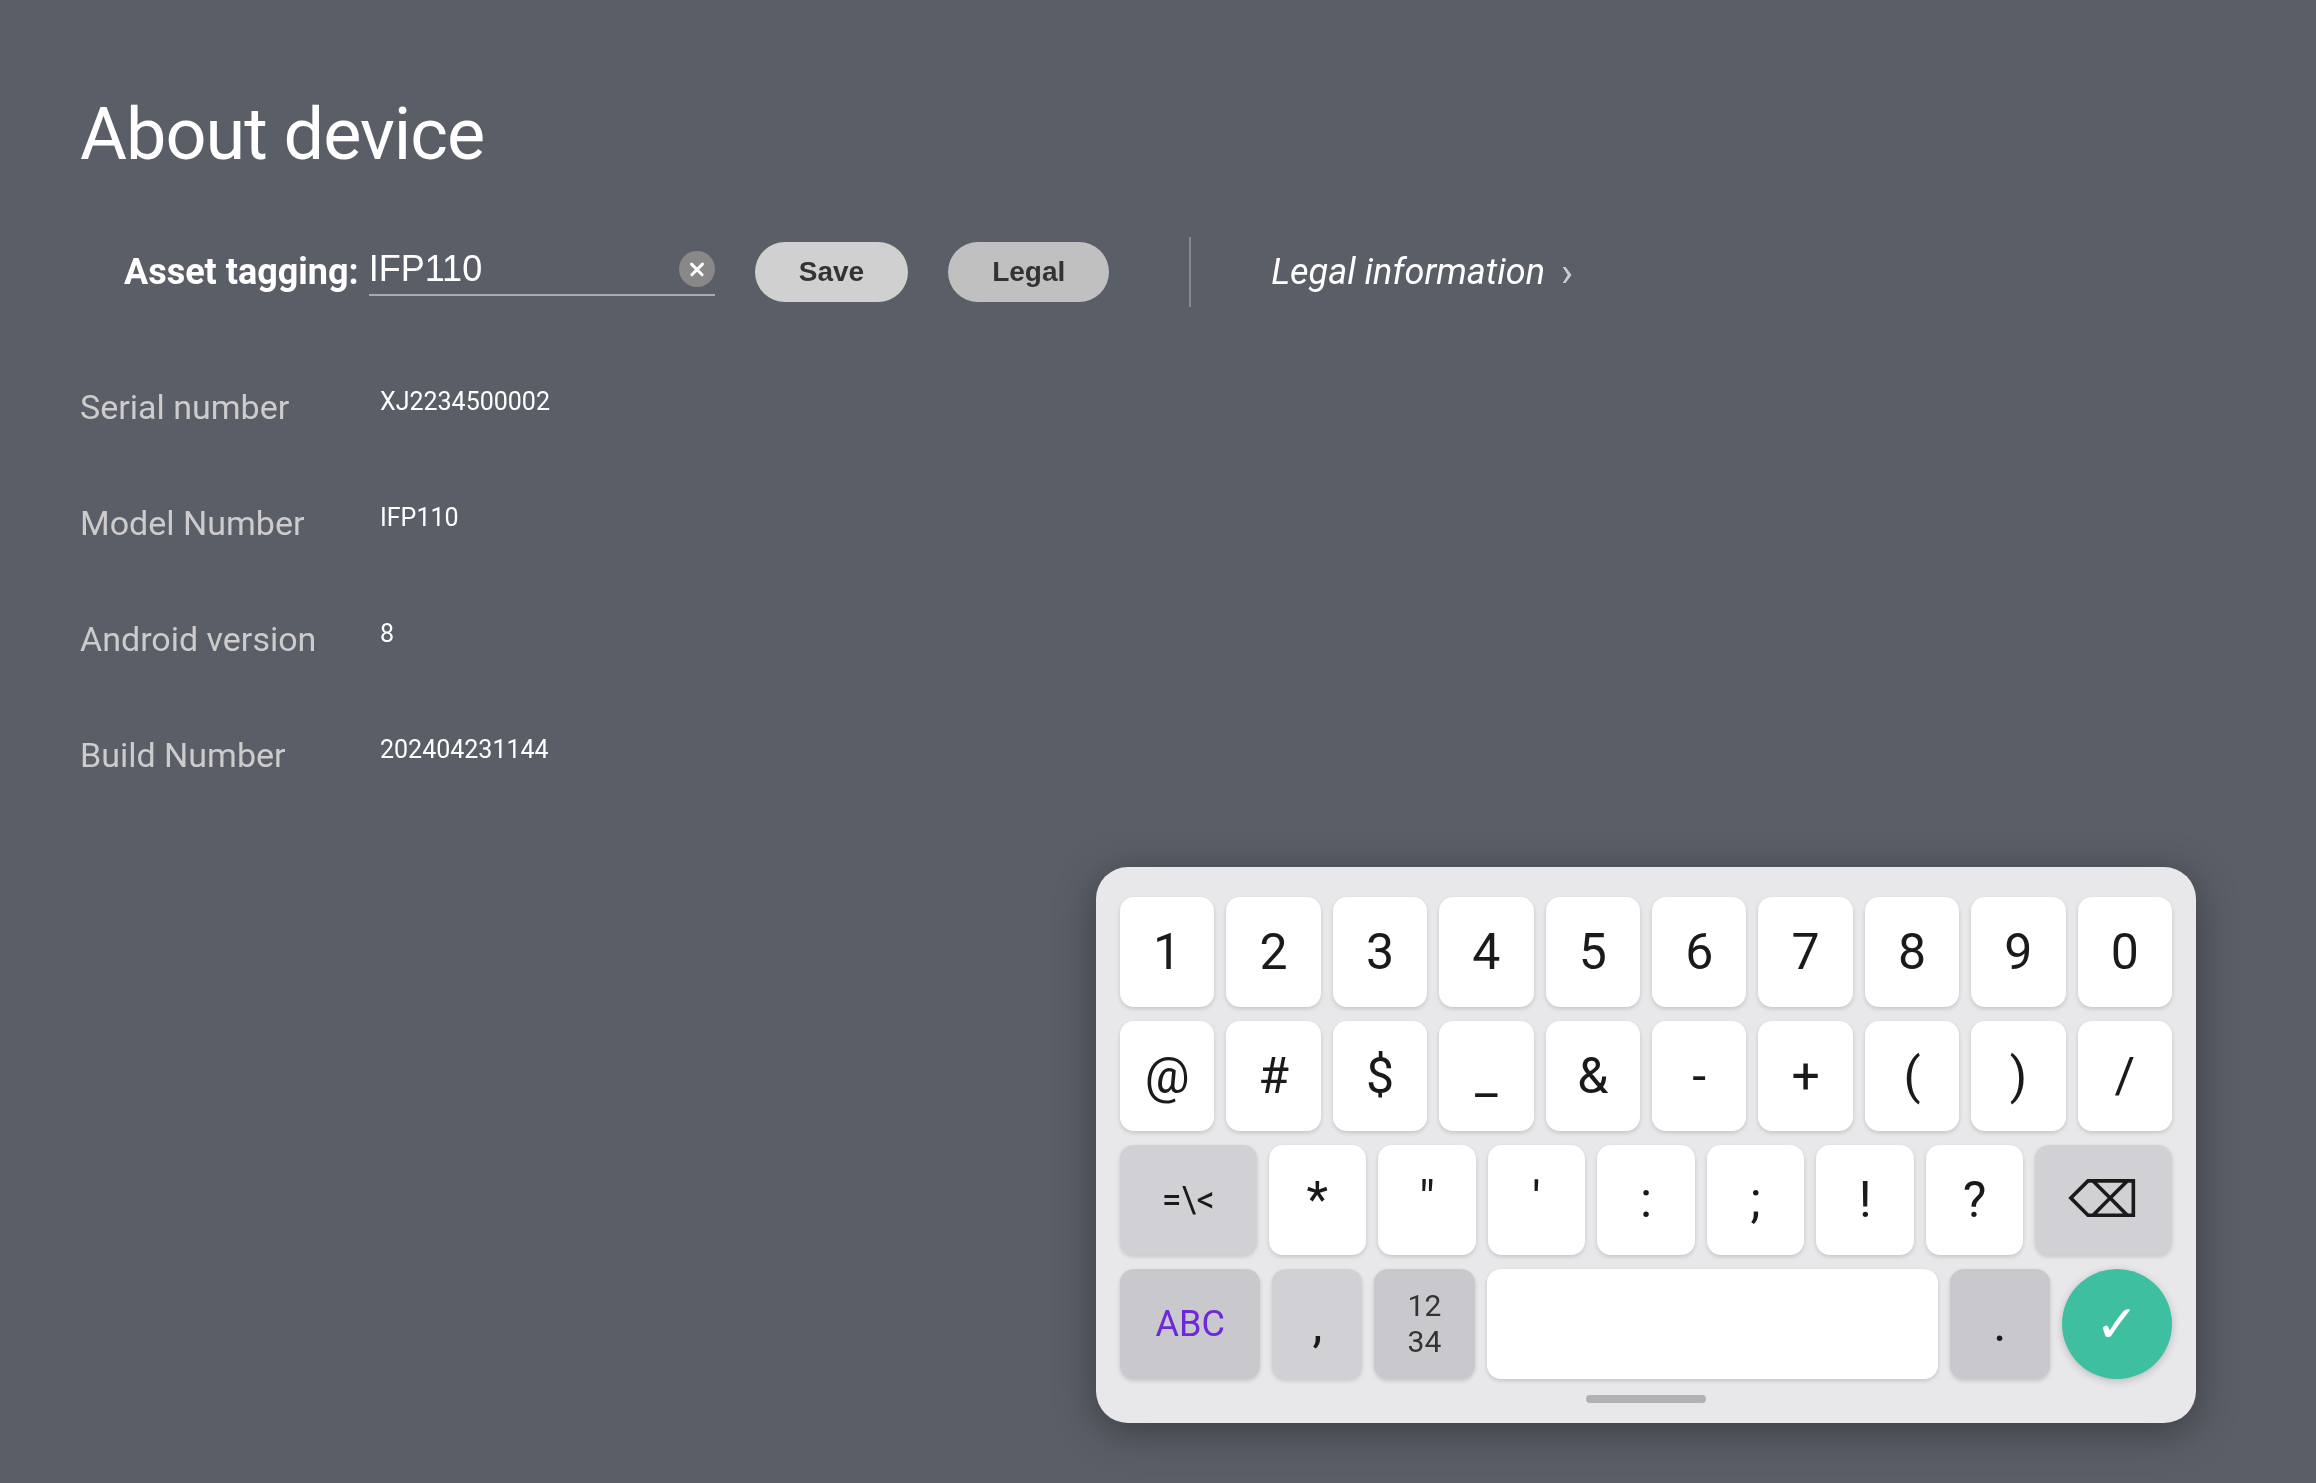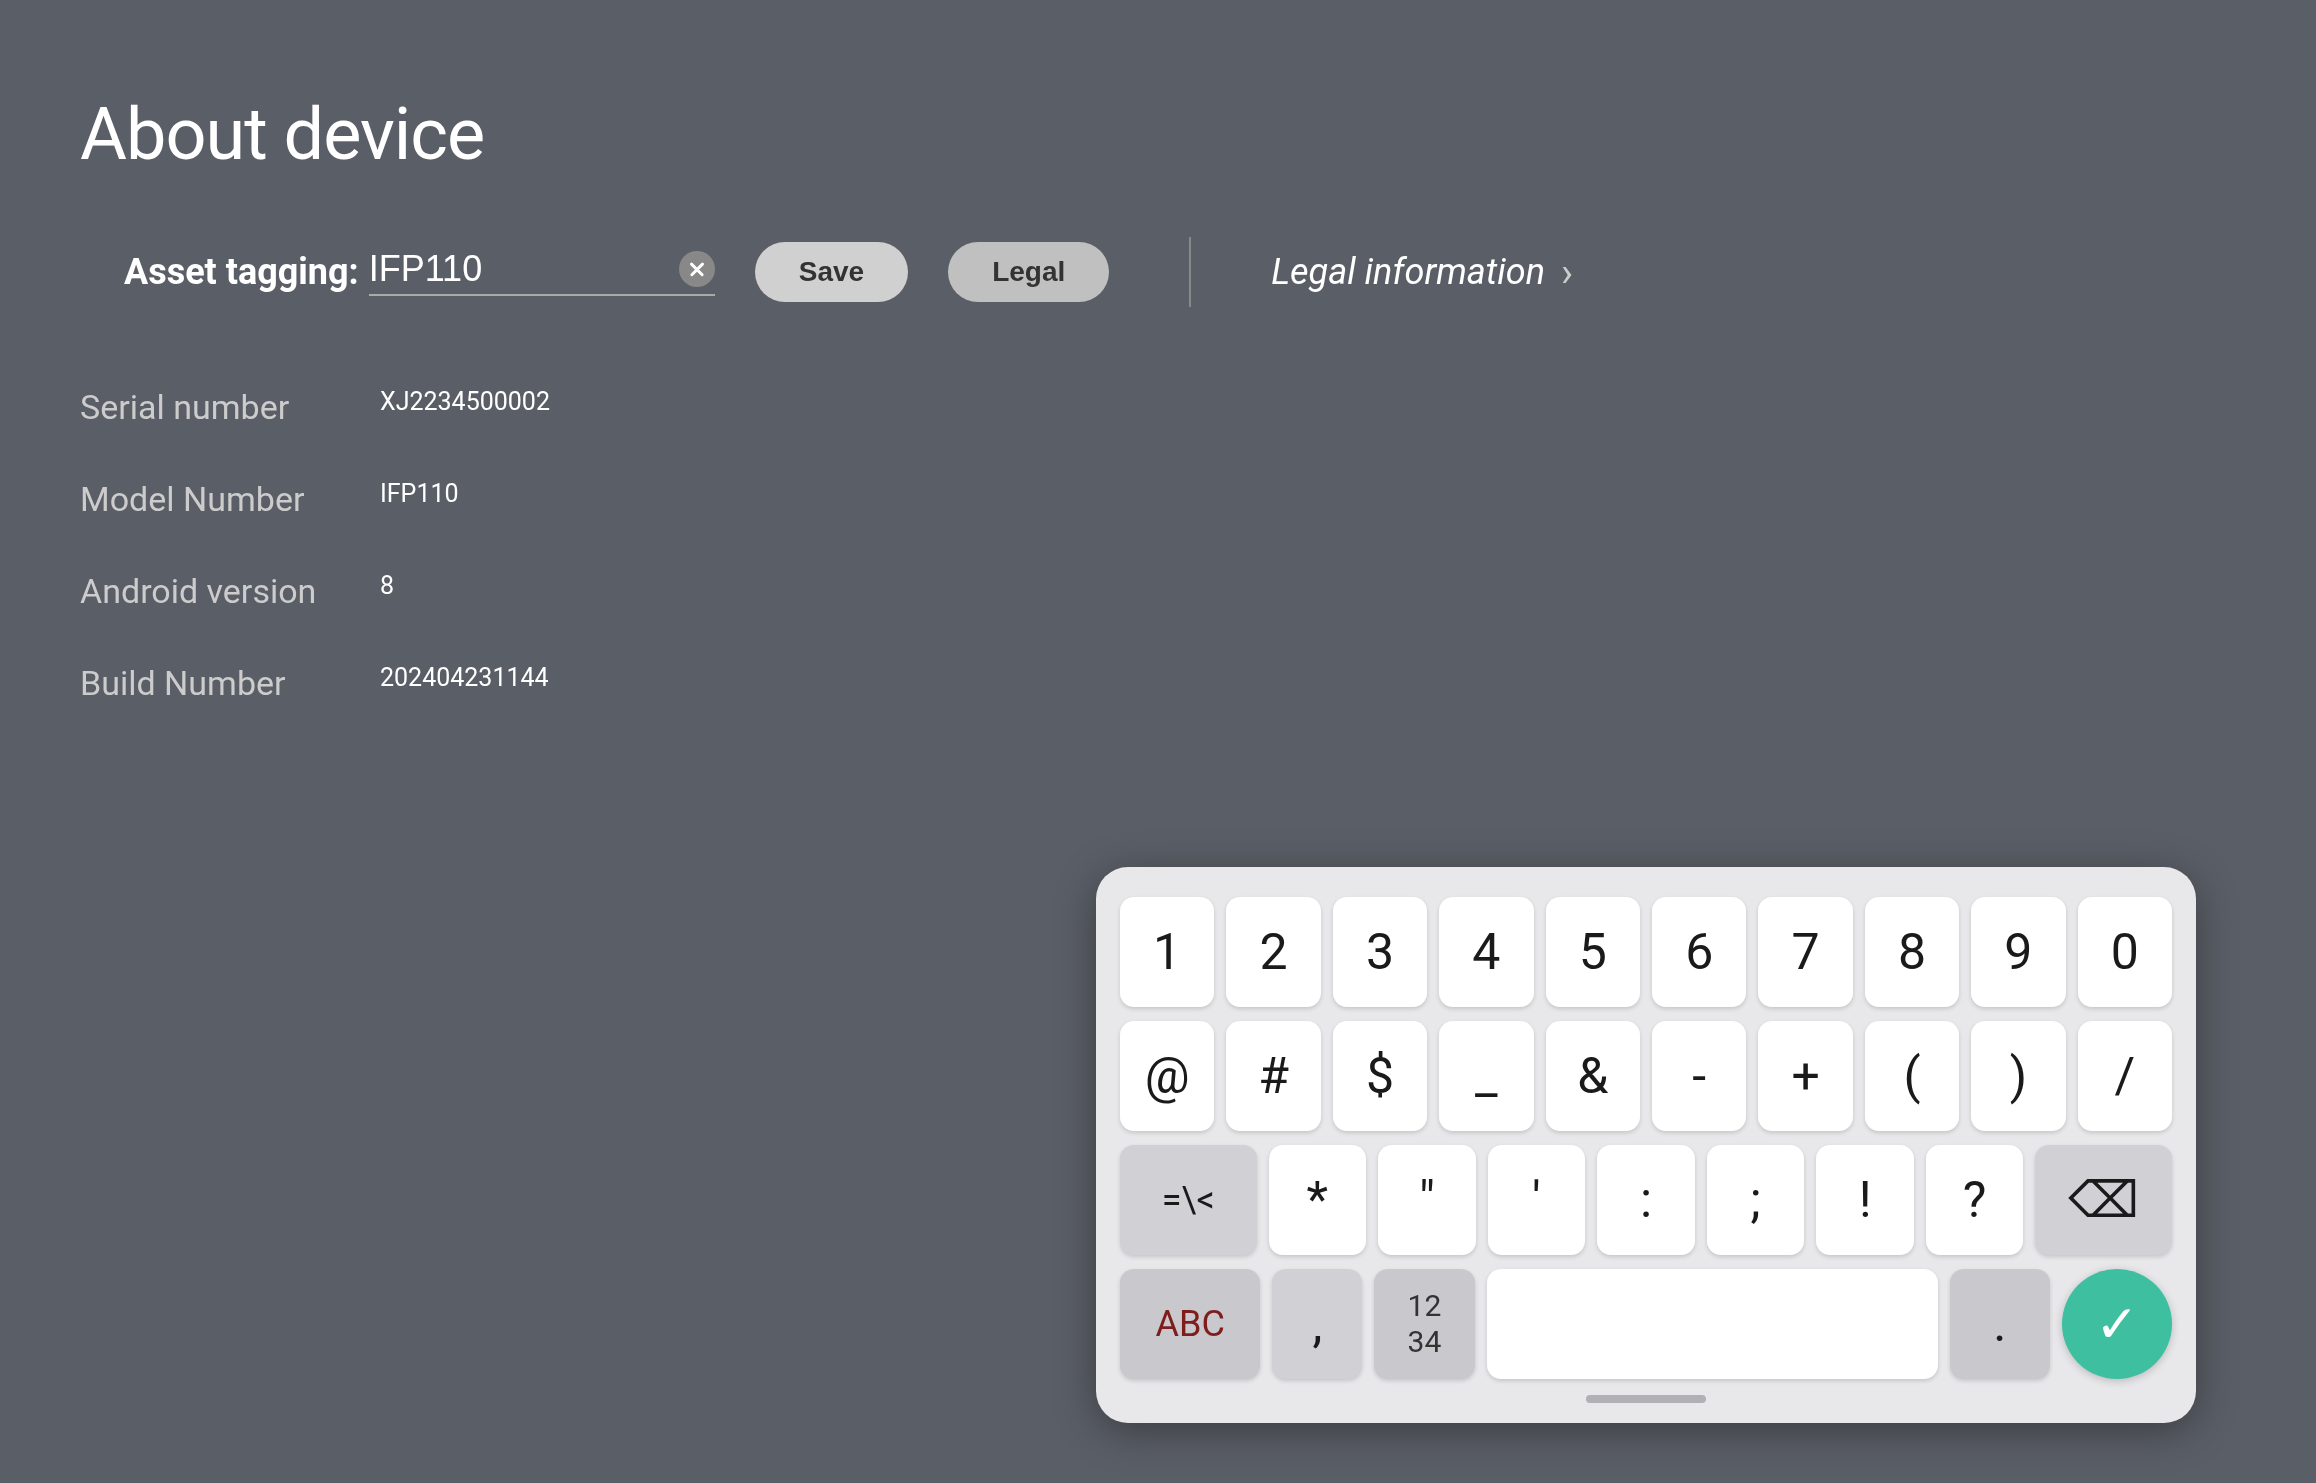--- a/index.html
+++ b/index.html
@@ -132,21 +132,21 @@
     }
 
     .chevron-right {
       font-size: 40px;
       color: #cccccc;
     }
 
     .info-grid {
       display: grid;
       grid-template-columns: 300px auto;
-      row-gap: 52px;
+      row-gap: 76px;
       margin-top: 20px;
     }
 
     .info-label {
       font-size: 34px;
       color: #cccccc;
       font-weight: 400;
     }
 
     .info-value {
@@ -205,21 +205,21 @@
 
     .key.backspace-key {
       background: #d0d0d5;
       flex: 1.4;
     }
 
     .key.abc-key {
       background: #c8c8cd;
       font-size: 36px;
       flex: 1.4;
-      color: #7f1d1d;
+      color: #6d28d9;
     }
 
     .key.num-mode-key {
       background: #c8c8cd;
       font-size: 28px;
       flex: 1;
       color: #333;
       line-height: 1.2;
     }
 

